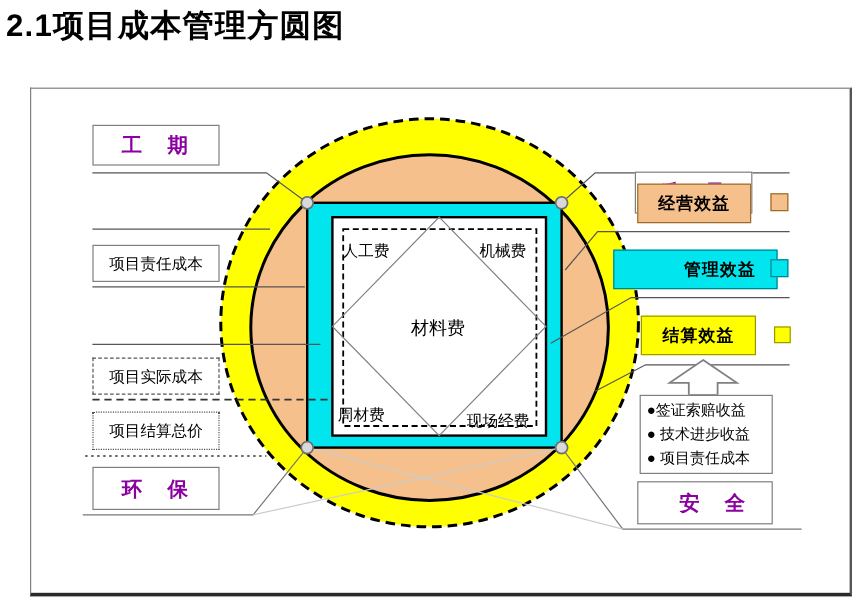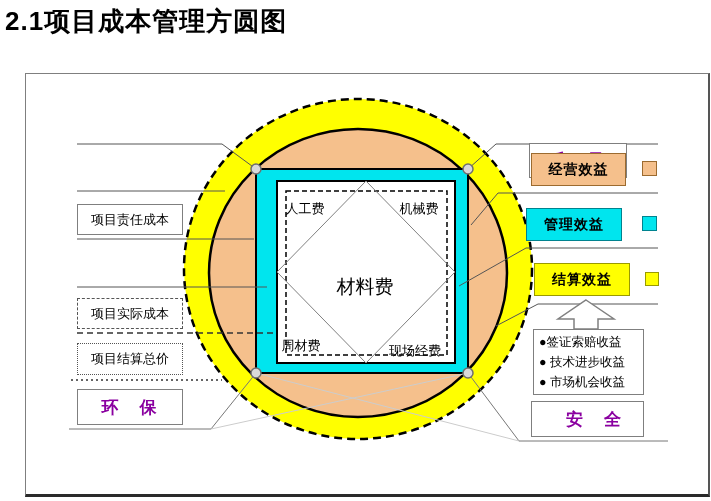--- a/index.html
+++ b/index.html
@@ -65,40 +65,41 @@
       <line x1="493" y1="367" x2="230" y2="299" stroke="#cccccc" stroke-width="1"></line>
 
       <circle cx="230" cy="95" r="5" fill="#d9d9d9" stroke="#6f6f6f" stroke-width="1.5"></circle>
       <circle cx="442" cy="95" r="5" fill="#d9d9d9" stroke="#6f6f6f" stroke-width="1.5"></circle>
       <circle cx="230" cy="299" r="5" fill="#d9d9d9" stroke="#6f6f6f" stroke-width="1.5"></circle>
       <circle cx="442" cy="299" r="5" fill="#d9d9d9" stroke="#6f6f6f" stroke-width="1.5"></circle>
 
       <polygon points="560,226 588,245 572,245 572,255 548,255 548,245 532,245" fill="#ffffff" stroke="#808080" stroke-width="1.5"></polygon>
     </svg>
 
+    <div class="box cat" style="left:51px;top:30px;width:104px;height:32px;">工　期</div>
     <div class="box" style="left:51px;top:130px;width:104px;height:29px;">项目责任成本</div>
     <div class="box dottedbox" style="left:51px;top:269px;width:104px;height:30px;">项目结算总价</div>
     <div class="box dashedbox" style="left:51px;top:224px;width:104px;height:29px;">项目实际成本</div>
     <div class="box cat" style="left:51px;top:315px;width:104px;height:34px;">环　保</div>
 
     <div class="box cat" style="left:503px;top:27px;width:96px;height:33px;margin-top:42px;">质　量</div>
     <div class="box benefit op" style="left:505px;top:79px;width:93px;height:31px;">经营效益</div>
     <div class="swatch sw-op" style="left:616px;top:87px;"></div>
-    <div class="box benefit mg" style="left:500px;top:134px;width:94px;height:31px;">管理效益</div>
+    <div class="box benefit mg" style="left:485px;top:134px;width:94px;height:31px;padding-left:41px;">管理效益</div>
     <div class="swatch sw-mg" style="left:616px;top:142px;"></div>
     <div class="box benefit st" style="left:508px;top:189px;width:94px;height:31px;">结算效益</div>
     <div class="swatch sw-st" style="left:619px;top:198px;width:12px;height:12px;"></div>
 
     <div class="income">
       <div>●签证索赔收益</div>
       <div>● 技术进步收益</div>
-      <div>● 市场机会收益</div>
+      <div>● 项目责任成本</div>
     </div>
 
     <div class="box cat" style="left:505px;top:327px;width:97px;height:34px;padding-left:14px;">安　全</div>
 
     <div class="inlabel" style="left:249px;top:126px;width:60px;">人工费</div>
     <div class="inlabel" style="left:363px;top:126px;width:60px;">机械费</div>
-    <div class="inlabel" style="left:299px;top:200px;width:80px;font-size:19px;">材料费</div>
+    <div class="inlabel" style="left:299px;top:190px;width:80px;font-size:15px;">材料费</div>
     <div class="inlabel" style="left:245px;top:263px;width:60px;">周材费</div>
     <div class="inlabel" style="left:349px;top:268px;width:80px;">现场经费</div>
   </div>
 </div>
 
 </body></html>

